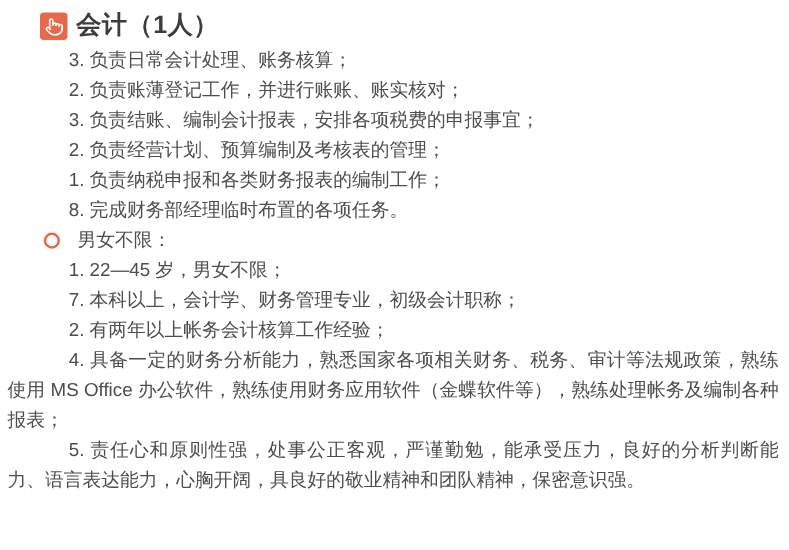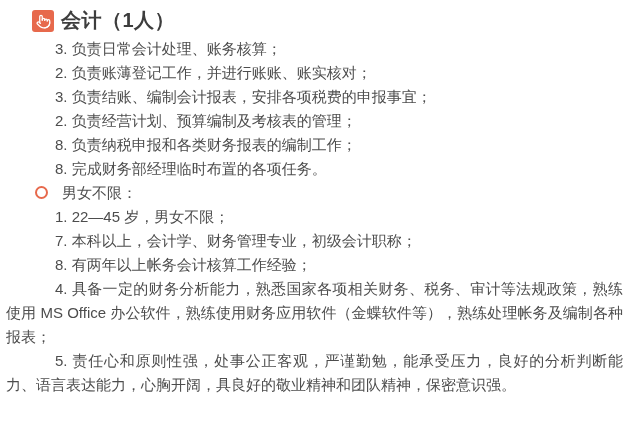--- a/index.html
+++ b/index.html
@@ -80,29 +80,29 @@
       </svg>
     </span>
     <h1 class="title-text">会计（1人）</h1>
   </div>
 
   <div class="section">
     <p class="item">3. 负责日常会计处理、账务核算；</p>
     <p class="item">2. 负责账薄登记工作，并进行账账、账实核对；</p>
     <p class="item">3. 负责结账、编制会计报表，安排各项税费的申报事宜；</p>
     <p class="item">2. 负责经营计划、预算编制及考核表的管理；</p>
-    <p class="item">8. 负责纳税申报和各类财务报表的编制工作；</p>
+    <p class="item">1. 负责纳税申报和各类财务报表的编制工作；</p>
     <p class="item">8. 完成财务部经理临时布置的各项任务。</p>
   </div>
 
   <div class="section">
     <div class="section-label-row">
       <span class="ring"></span>
       <span>男女不限：</span>
     </div>
     <p class="item">1. 22—45 岁，男女不限；</p>
     <p class="item">7. 本科以上，会计学、财务管理专业，初级会计职称；</p>
-    <p class="item">8. 有两年以上帐务会计核算工作经验；</p>
+    <p class="item">2. 有两年以上帐务会计核算工作经验；</p>
     <p class="item">4. 具备一定的财务分析能力，熟悉国家各项相关财务、税务、审计等法规政策，熟练使用 MS Office 办公软件，熟练使用财务应用软件（金蝶软件等），熟练处理帐务及编制各种报表；</p>
     <p class="item">5. 责任心和原则性强，处事公正客观，严谨勤勉，能承受压力，良好的分析判断能力、语言表达能力，心胸开阔，具良好的敬业精神和团队精神，保密意识强。</p>
   </div>
 
 </div>
 
 </body></html>

